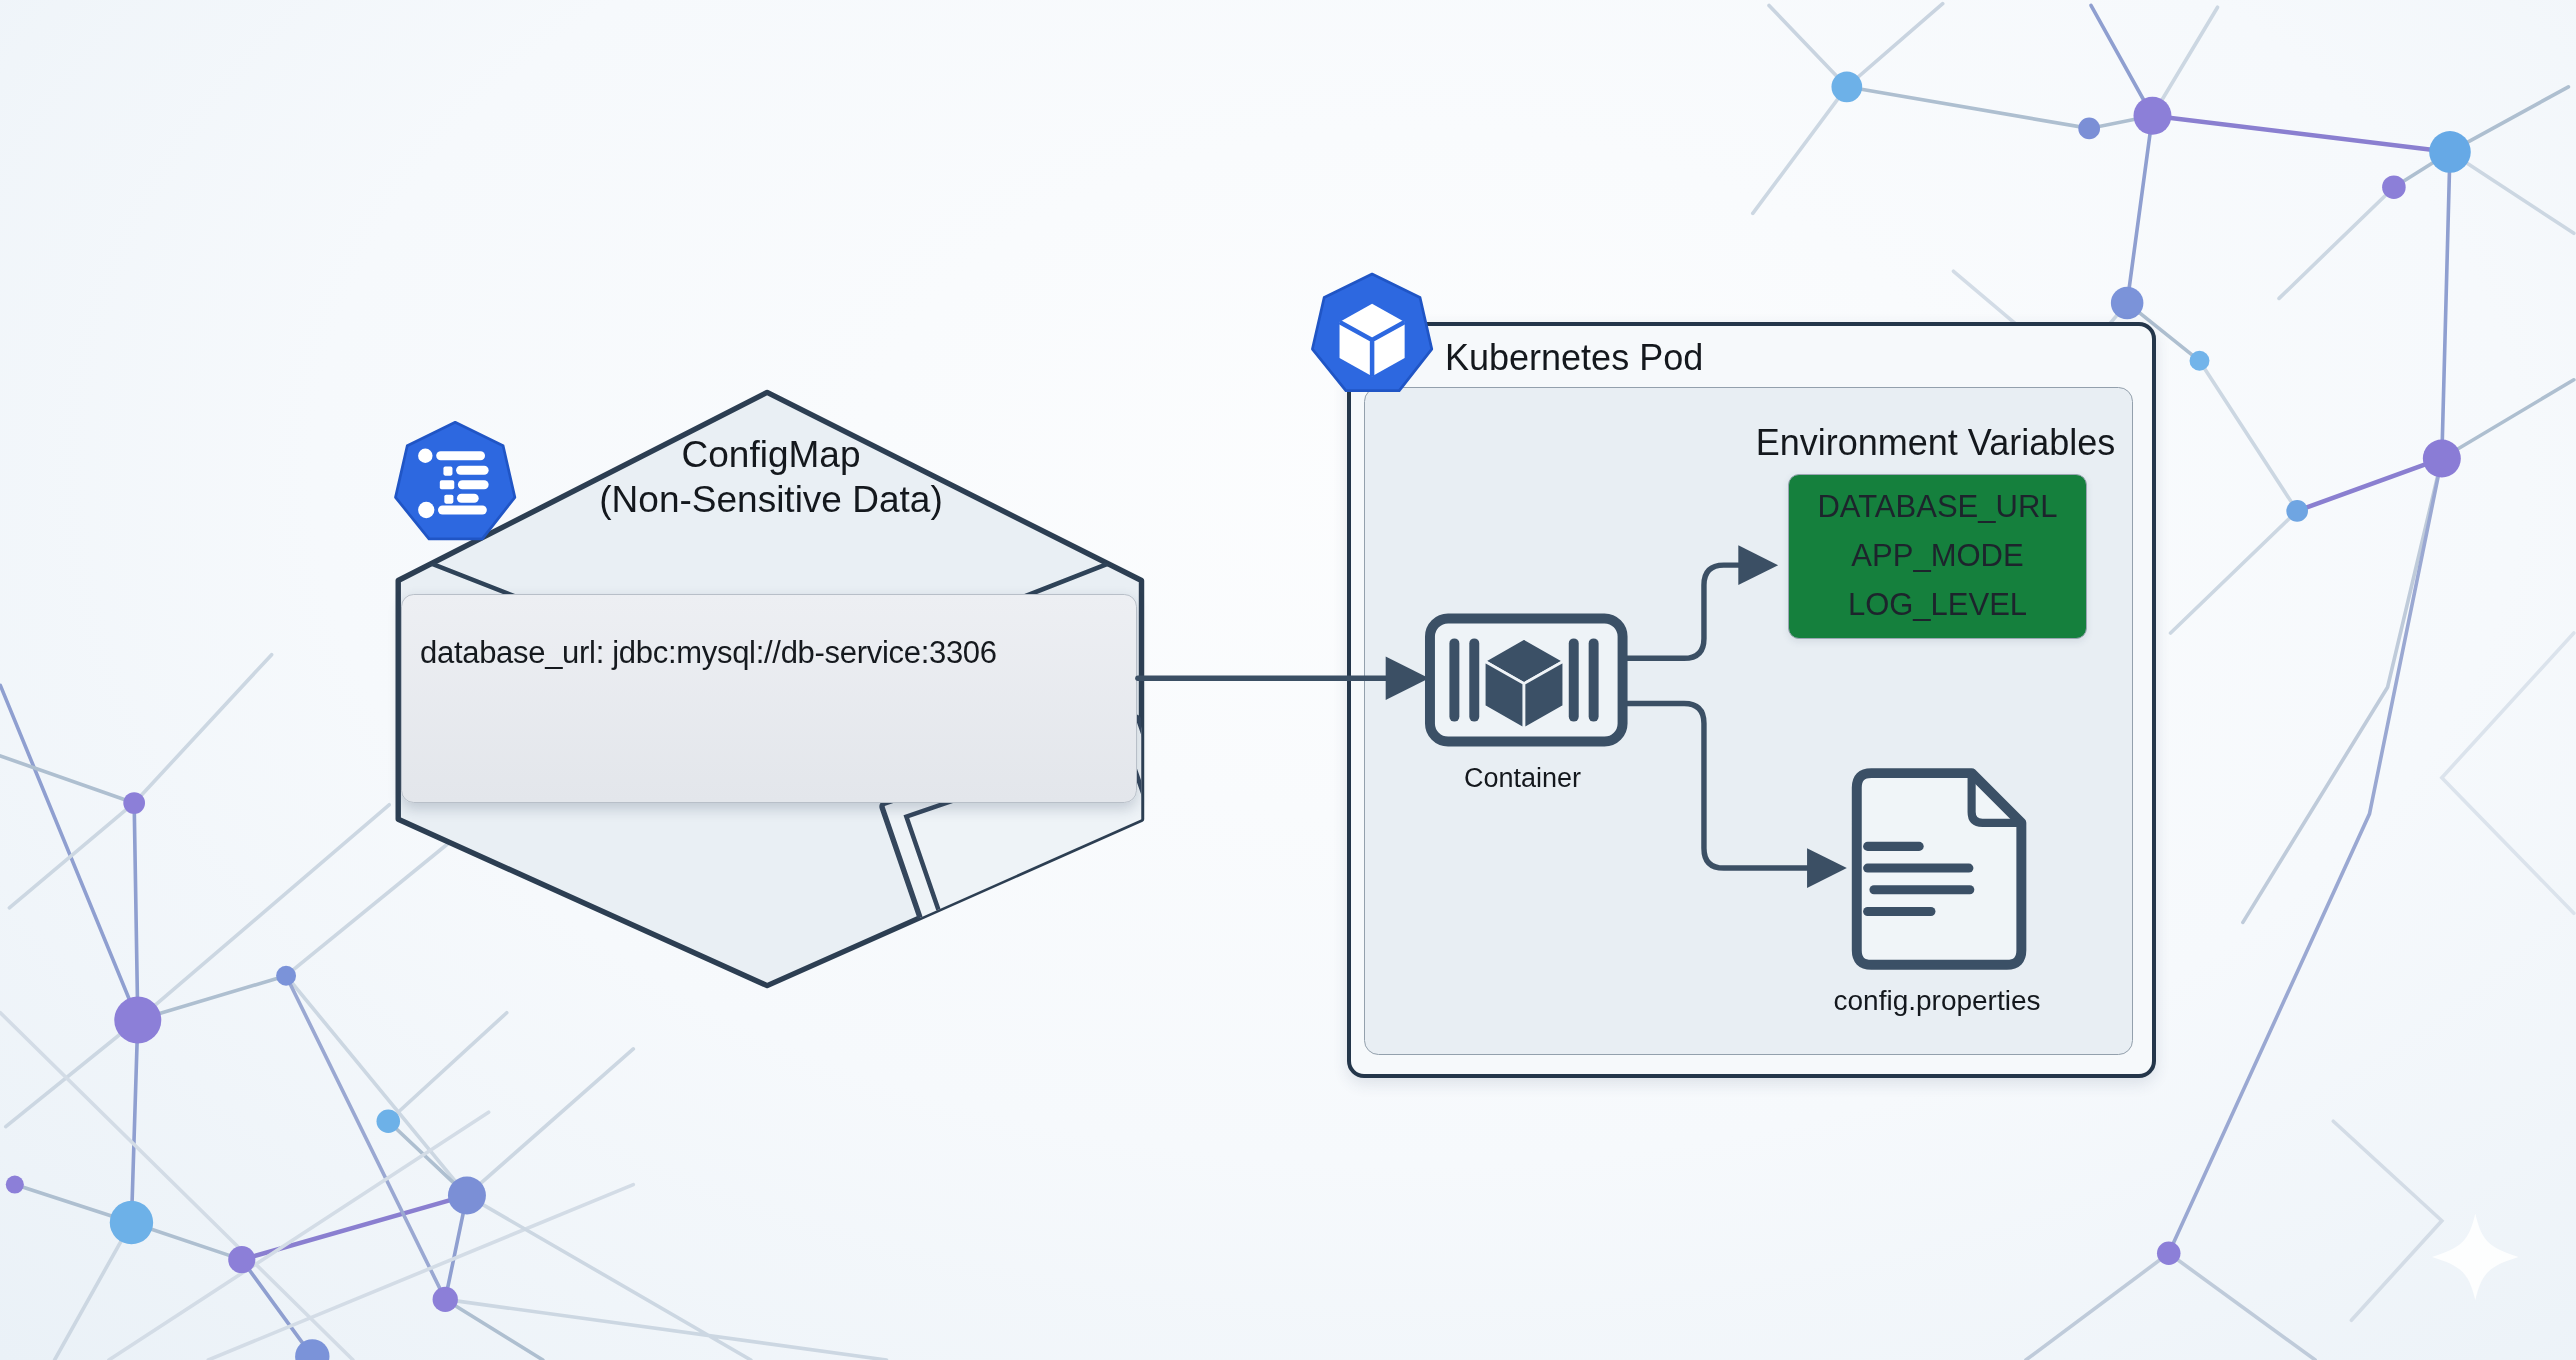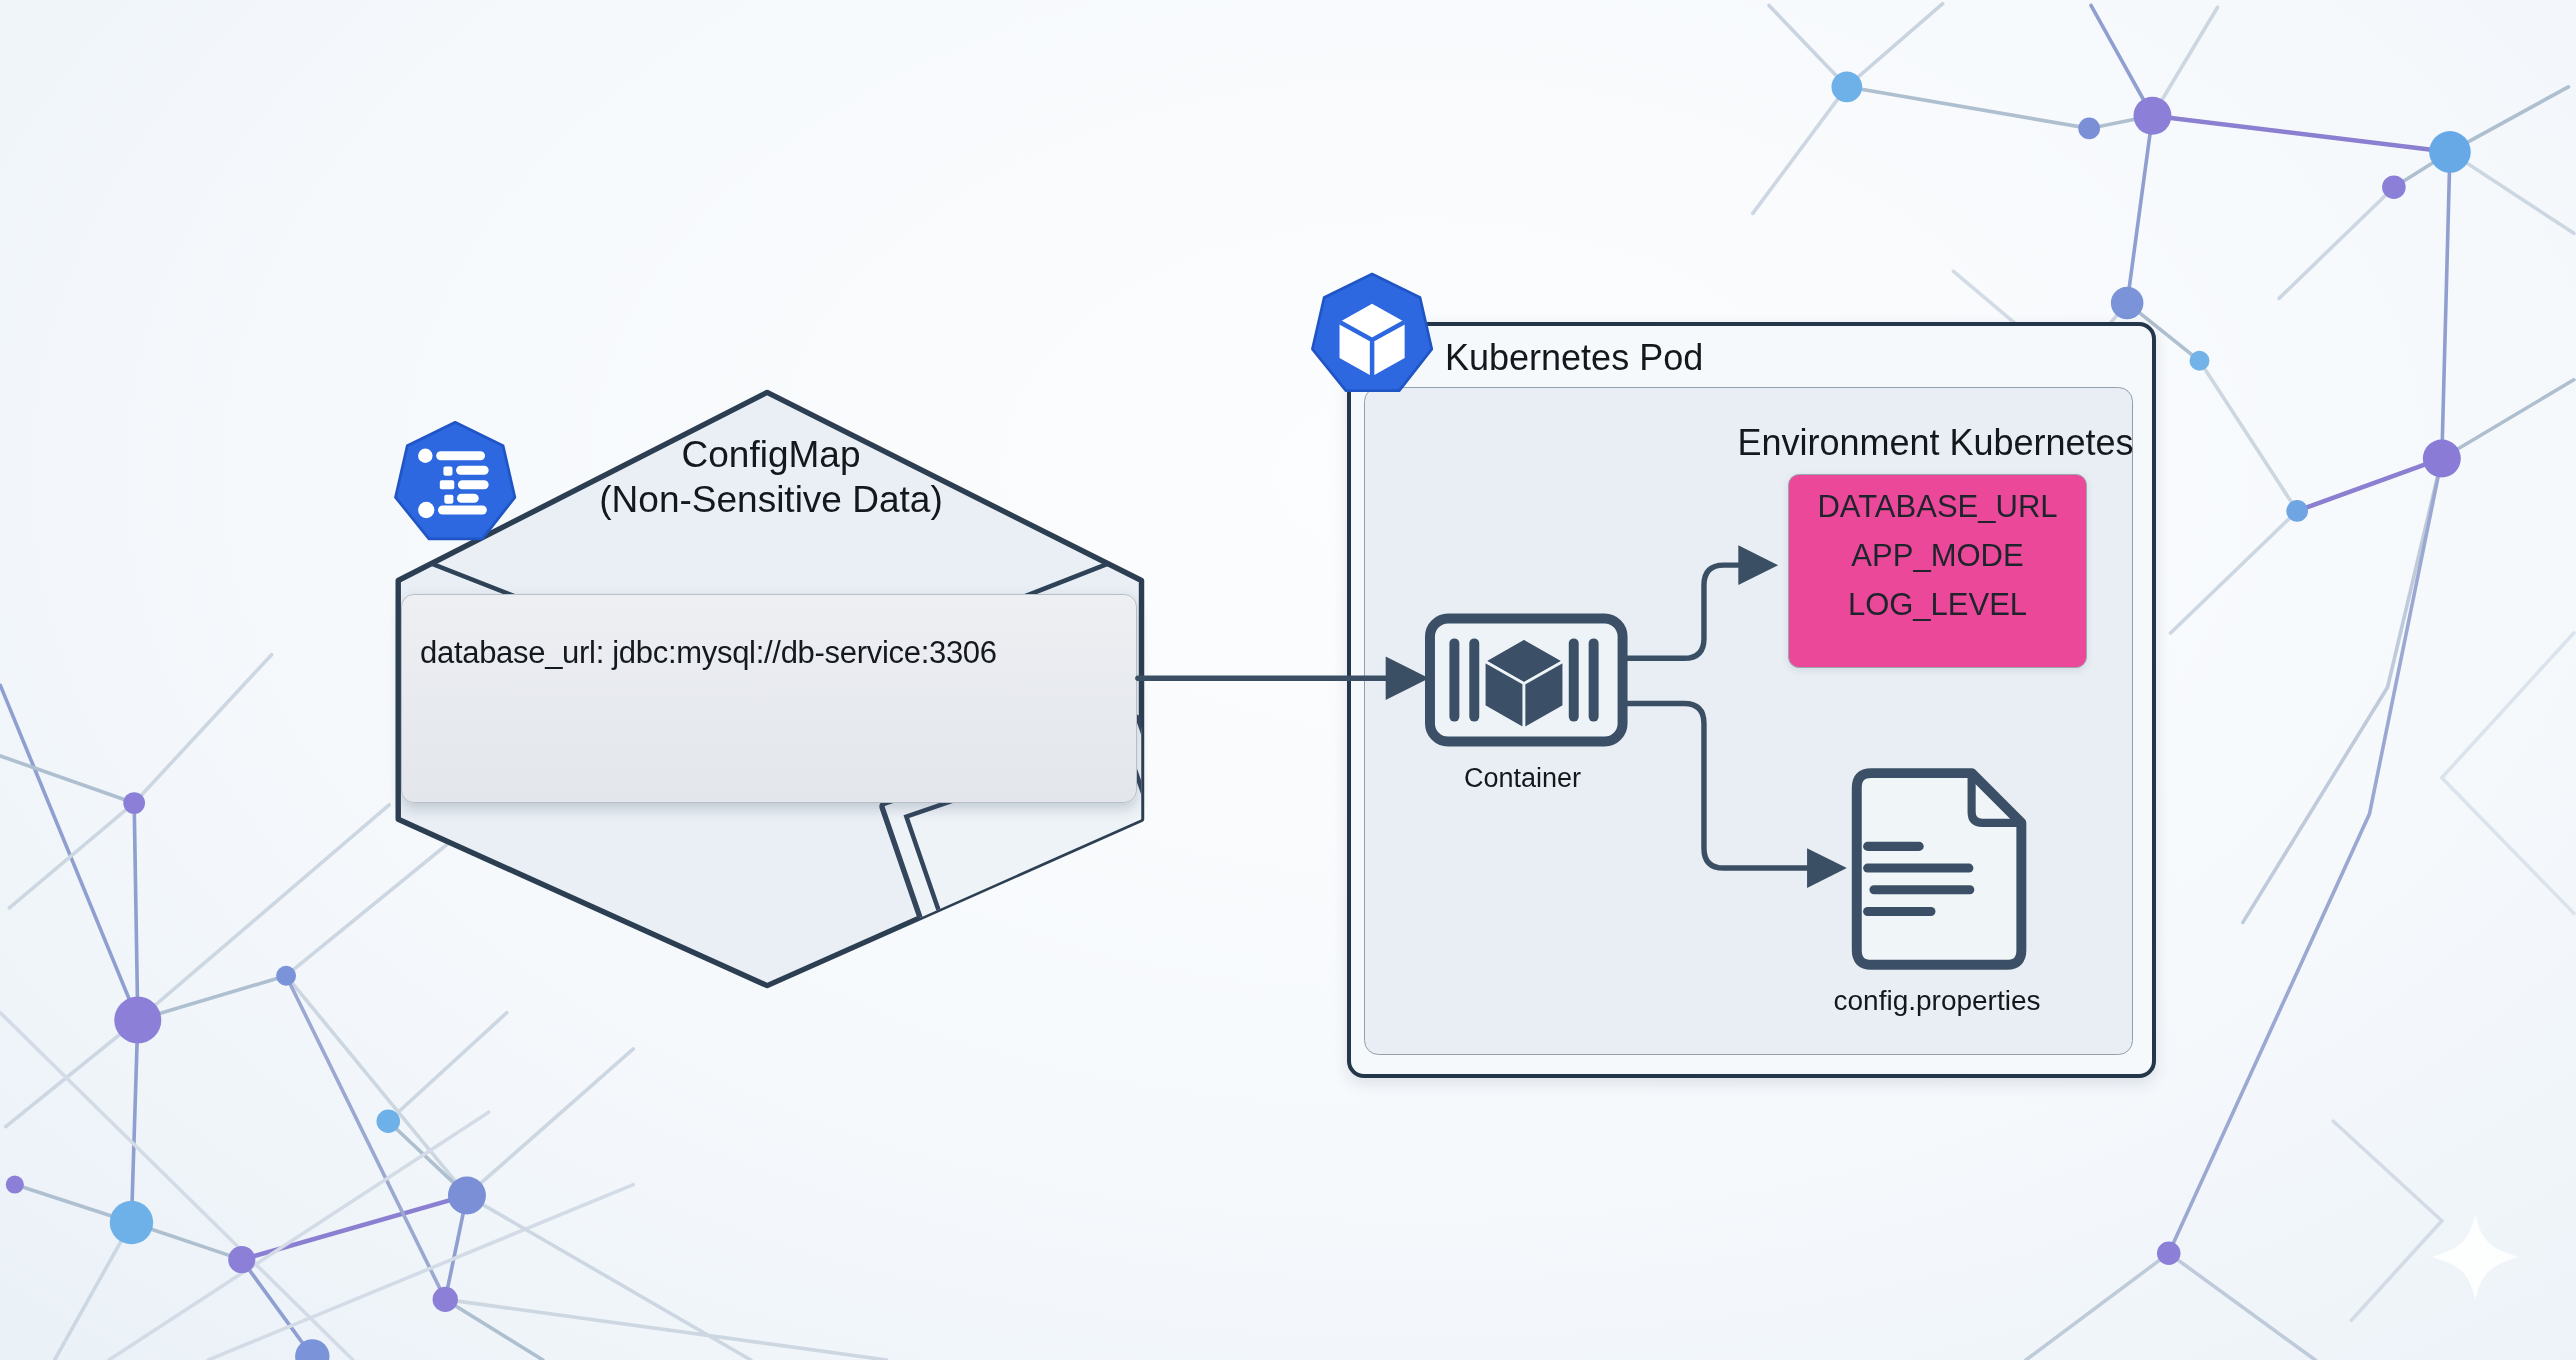--- a/index.html
+++ b/index.html
@@ -27,22 +27,22 @@
     background:#f6f9fb;border:4.5px solid #24364a;border-radius:17px;
     box-shadow:0 5.4px 14.5px rgba(40,60,90,.12);
   }
   #pod-title{left:94px;top:10px;width:380px;height:43px;font-size:36px;line-height:43px;}
   #pod-inner{
     left:12.7px;top:61px;width:769px;height:668px;box-sizing:border-box;
     background:#e8eef3;border:1.8px solid #93a0ac;border-radius:14.5px;
   }
   #env-title{left:362px;top:95px;width:445px;font-size:36px;line-height:43px;}
   #env-box{
-    left:437px;top:148px;width:299px;height:194px;box-sizing:border-box;
-    background:#ec4899;border:1.8px solid #9aa6b2;border-radius:11px;
+    left:437px;top:148px;width:299px;height:165px;box-sizing:border-box;
+    background:#15803d;border:1.8px solid #9aa6b2;border-radius:11px;
     padding-top:7.2px;font-size:31px;line-height:49px;color:#1d242c;
     box-shadow:0 2.7px 7.2px rgba(50,70,95,.10);
   }
   #container-label{left:81px;top:431px;width:181px;font-size:27px;line-height:43px;}
   #volume-title{left:401px;top:393px;width:362px;font-size:36px;line-height:43px;}
   #file-label{left:405px;top:653px;width:362px;font-size:28px;line-height:43px;}
 </style>
 </head>
 <body>
 
@@ -140,21 +140,21 @@
     <div>(Non-Sensitive Data)</div>
   </div>
 
   <div class="abs" id="code-box" style="z-index:2;">
     <div>database_url: jdbc:mysql://db-service:3306</div>
   </div>
 
   <div class="abs" id="pod-box" style="z-index:2;">
     <div class="abs" id="pod-title">Kubernetes Pod</div>
     <div class="abs" id="pod-inner"></div>
-    <div class="abs center" id="env-title">Environment Kubernetes</div>
+    <div class="abs center" id="env-title">Environment Variables</div>
     <div class="abs center" id="env-box">
       <div>DATABASE_URL</div>
       <div>APP_MODE</div>
       <div>LOG_LEVEL</div>
     </div>
     <div class="abs center" id="container-label">Container</div>
     <div class="abs center" id="file-label">config.properties</div>
   </div>
 
   <svg width="2576" height="1360" viewBox="0 0 2848 1504" style="z-index:3;">

